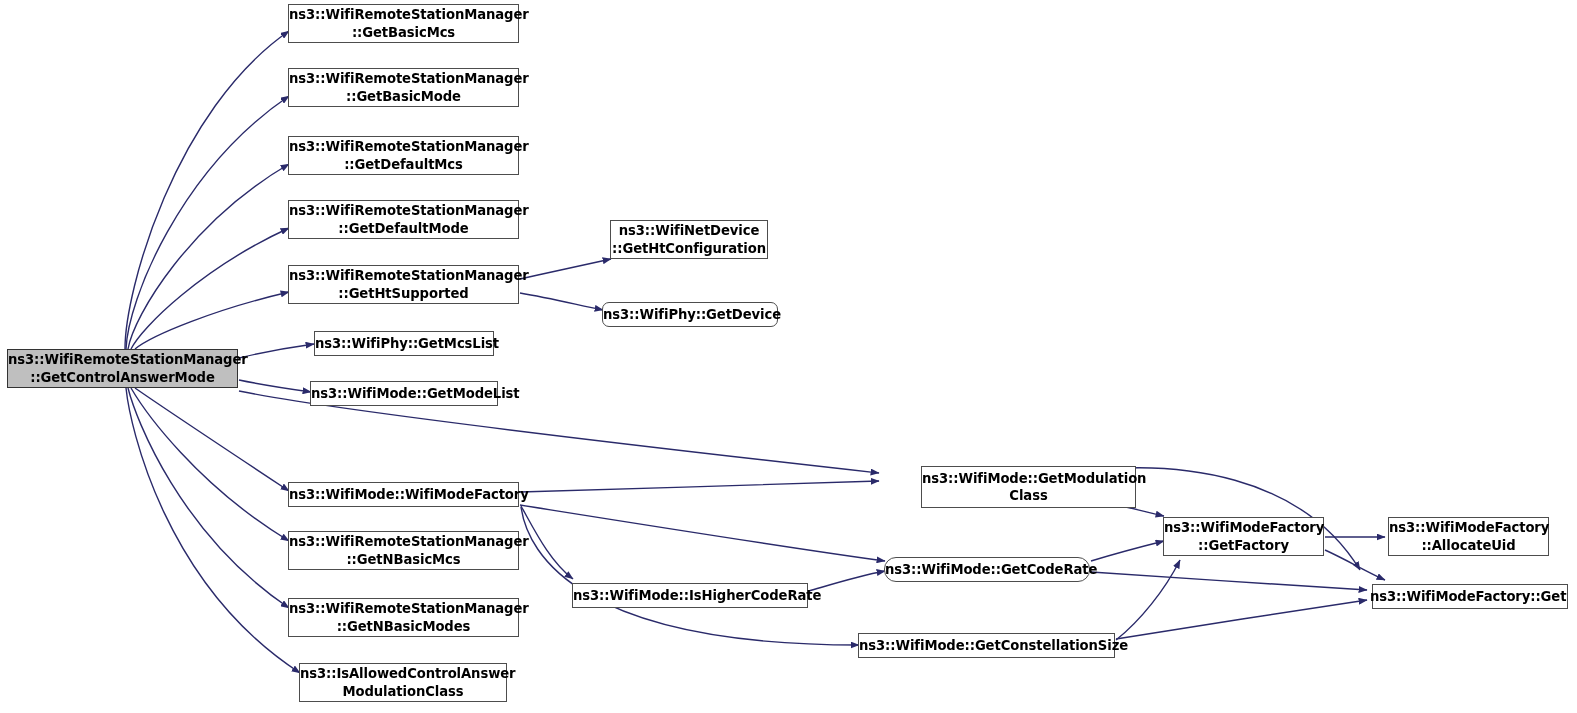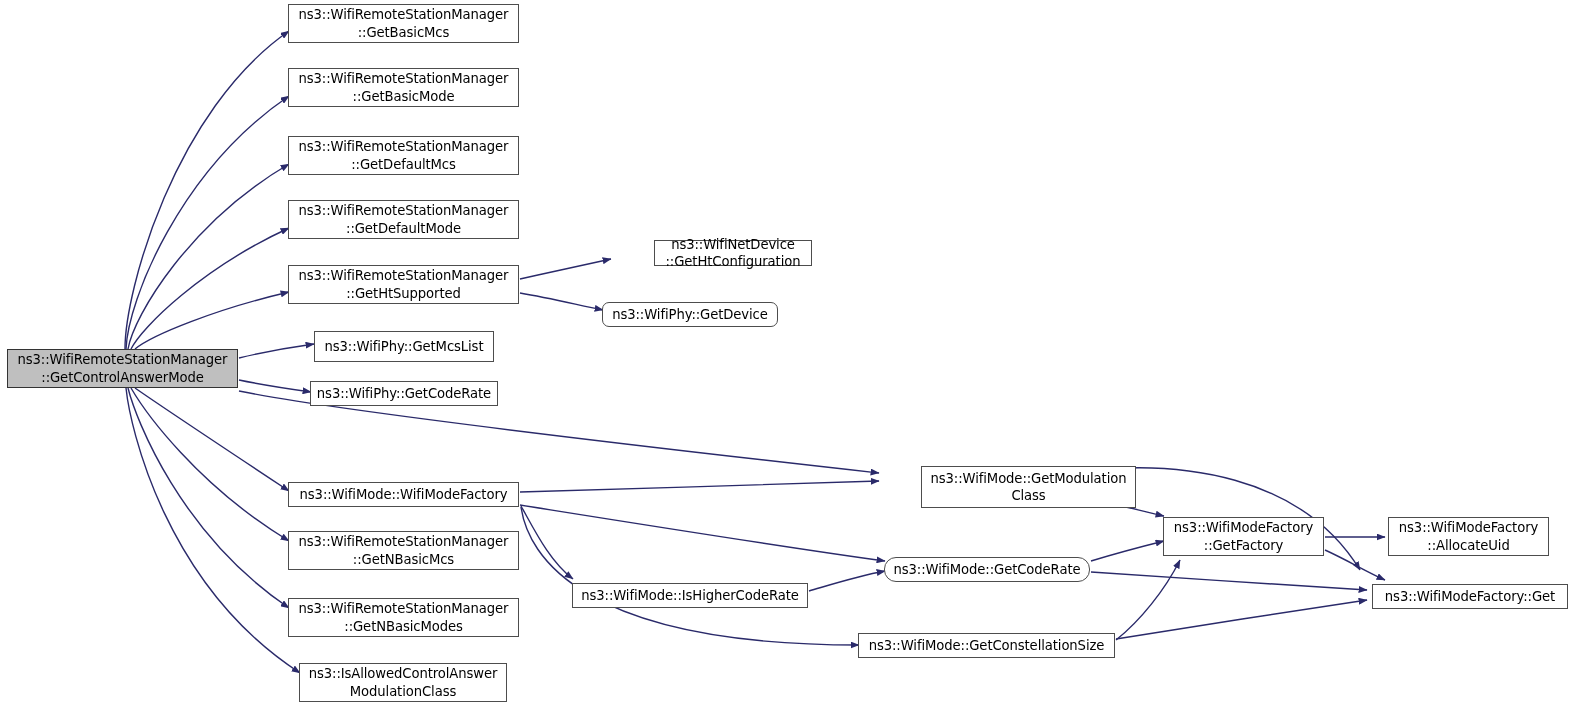--- a/index.html
+++ b/index.html
@@ -40,20 +40,21 @@
   }
   .node.root {
     background: #bfbfbf;
     border-color: #333333;
   }
   .node-label {
     display: block;
     width: 100%;
     padding: 4px 3px;
     white-space: pre-line;
+    font-weight: bold;
   }
 </style>
 </head>
 <body>
 
 <div id="canvas">
   <svg id="edge-layer" viewBox="0 0 1577 713" xmlns="http://www.w3.org/2000/svg">
     <defs>
       <marker id="arrowhead" markerWidth="9" markerHeight="7" refX="8.4" refY="3.5" orient="auto" markerUnits="userSpaceOnUse">
         <polygon points="0 0, 9 3.5, 0 7" fill="#2a2a6a"></polygon>
@@ -95,25 +96,25 @@
       <div class="node" style="left: 288px; top: 4px; width: 231px; height: 39px;"><span class="node-label">ns3::WifiRemoteStationManager
 ::GetBasicMcs</span></div>
       <div class="node" style="left: 288px; top: 68px; width: 231px; height: 39px;"><span class="node-label">ns3::WifiRemoteStationManager
 ::GetBasicMode</span></div>
       <div class="node" style="left: 288px; top: 136px; width: 231px; height: 39px;"><span class="node-label">ns3::WifiRemoteStationManager
 ::GetDefaultMcs</span></div>
       <div class="node" style="left: 288px; top: 200px; width: 231px; height: 39px;"><span class="node-label">ns3::WifiRemoteStationManager
 ::GetDefaultMode</span></div>
       <div class="node" style="left: 288px; top: 265px; width: 231px; height: 39px;"><span class="node-label">ns3::WifiRemoteStationManager
 ::GetHtSupported</span></div>
-      <div class="node" style="left: 610px; top: 240px; width: 158px; height: 26px; margin-left: 44px;"><span class="node-label">ns3::WifiNetDevice
+      <div class="node" style="left: 610px; top: 220px; width: 158px; height: 39px;"><span class="node-label">ns3::WifiNetDevice
 ::GetHtConfiguration</span></div>
       <div class="node" style="left: 602px; top: 302px; width: 176px; height: 25px; border-radius: 7px;"><span class="node-label">ns3::WifiPhy::GetDevice</span></div>
-      <div class="node" style="left: 314px; top: 331px; width: 180px; height: 31px;"><span class="node-label">ns3::WifiPhy::GetMcsList</span></div>
-      <div class="node" style="left: 310px; top: 381px; width: 188px; height: 25px;"><span class="node-label">ns3::WifiPhy::GetCodeRate</span></div>
+      <div class="node" style="left: 314px; top: 331px; width: 180px; height: 25px;"><span class="node-label">ns3::WifiPhy::GetMcsList</span></div>
+      <div class="node" style="left: 310px; top: 381px; width: 188px; height: 25px;"><span class="node-label">ns3::WifiMode::GetModeList</span></div>
       <div class="node" style="left: 288px; top: 482px; width: 231px; height: 25px;"><span class="node-label">ns3::WifiMode::WifiModeFactory</span></div>
       <div class="node" style="left: 288px; top: 531px; width: 231px; height: 39px;"><span class="node-label">ns3::WifiRemoteStationManager
 ::GetNBasicMcs</span></div>
       <div class="node" style="left: 288px; top: 598px; width: 231px; height: 39px;"><span class="node-label">ns3::WifiRemoteStationManager
 ::GetNBasicModes</span></div>
       <div class="node" style="left: 299px; top: 663px; width: 208px; height: 39px;"><span class="node-label">ns3::IsAllowedControlAnswer
 ModulationClass</span></div>
       <div class="node" style="left: 572px; top: 583px; width: 236px; height: 25px;"><span class="node-label">ns3::WifiMode::IsHigherCodeRate</span></div>
       <div class="node" style="left: 921px; top: 466px; width: 215px; height: 42px;"><span class="node-label">ns3::WifiMode::GetModulation
 Class</span></div>

